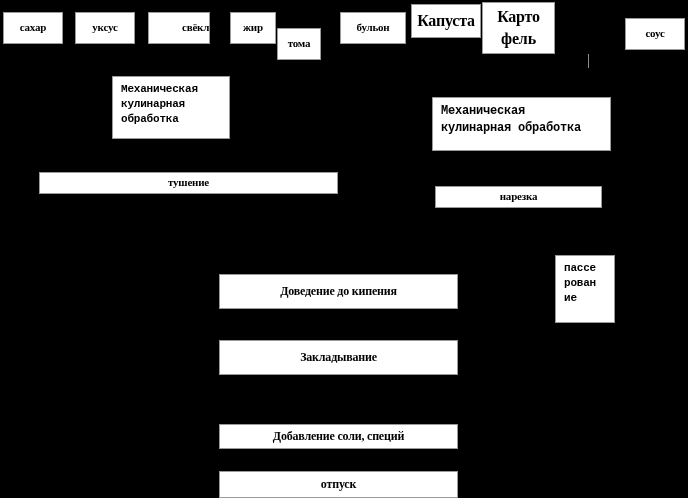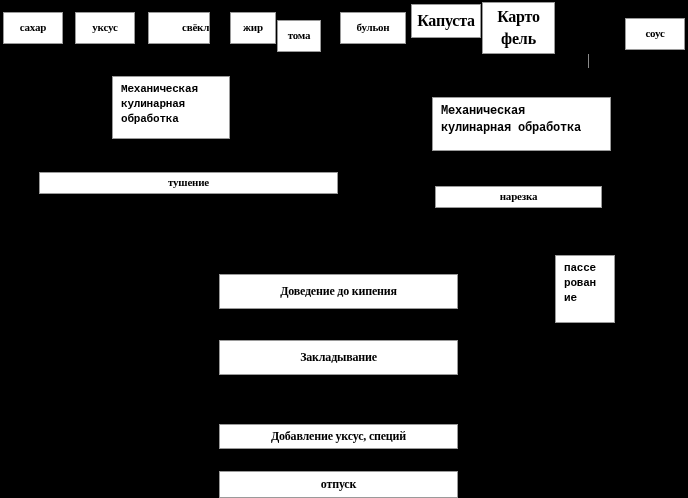--- a/index.html
+++ b/index.html
@@ -69,21 +69,21 @@
     </div>
     <div class="node chip" style="left: 75px; top: 12px; width: 60px; height: 32px;">
       <span class="lbl">уксус</span>
     </div>
     <div class="node chip" style="left: 148px; top: 12px; width: 62px; height: 32px; padding-left: 29px;">
       <span class="lbl">свёкла</span>
     </div>
     <div class="node chip" style="left: 222px; top: 12px; width: 46px; height: 32px; margin-left: 8px;">
       <span class="lbl">жир</span>
     </div>
-    <div class="node chip" style="left: 277px; top: 20px; width: 44px; height: 32px;">
+    <div class="node chip" style="left: 277px; top: 28px; width: 44px; height: 32px;">
       <span class="lbl">тома</span>
     </div>
     <div class="node chip" style="left: 340px; top: 12px; width: 66px; height: 32px;">
       <span class="lbl">бульон</span>
     </div>
     <div class="node chip-lg" style="left: 411px; top: 4px; width: 70px; height: 34px;">
       <span class="lbl">Капуста</span>
     </div>
     <div class="node chip-lg" style="left: 482px; top: 2px; width: 73px; height: 52px;">
       <span class="lbl">Карто<br>фель</span>
@@ -106,19 +106,19 @@
     <div class="node proc-stack topalign" style="left: 555px; top: 255px; width: 60px; height: 68px;">
       <span class="lbl">пассе<br>рован<br>ие</span>
     </div>
     <div class="node proc-wide" style="left: 219px; top: 274px; width: 239px; height: 35px;">
       <span class="lbl">Доведение до кипения</span>
     </div>
     <div class="node proc-wide" style="left: 219px; top: 340px; width: 239px; height: 35px;">
       <span class="lbl">Закладывание</span>
     </div>
     <div class="node proc-wide" style="left: 219px; top: 424px; width: 239px; height: 25px;">
-      <span class="lbl">Добавление уксус, специй</span>
+      <span class="lbl">Добавление соли, специй</span>
     </div>
     <div class="node proc-wide" style="left: 219px; top: 471px; width: 239px; height: 27px;">
       <span class="lbl">отпуск</span>
     </div>
     <div class="connector" style="left: 588px; top: 54px; width: 1px; height: 14px;"></div>
   </div>
 
 </body></html>

